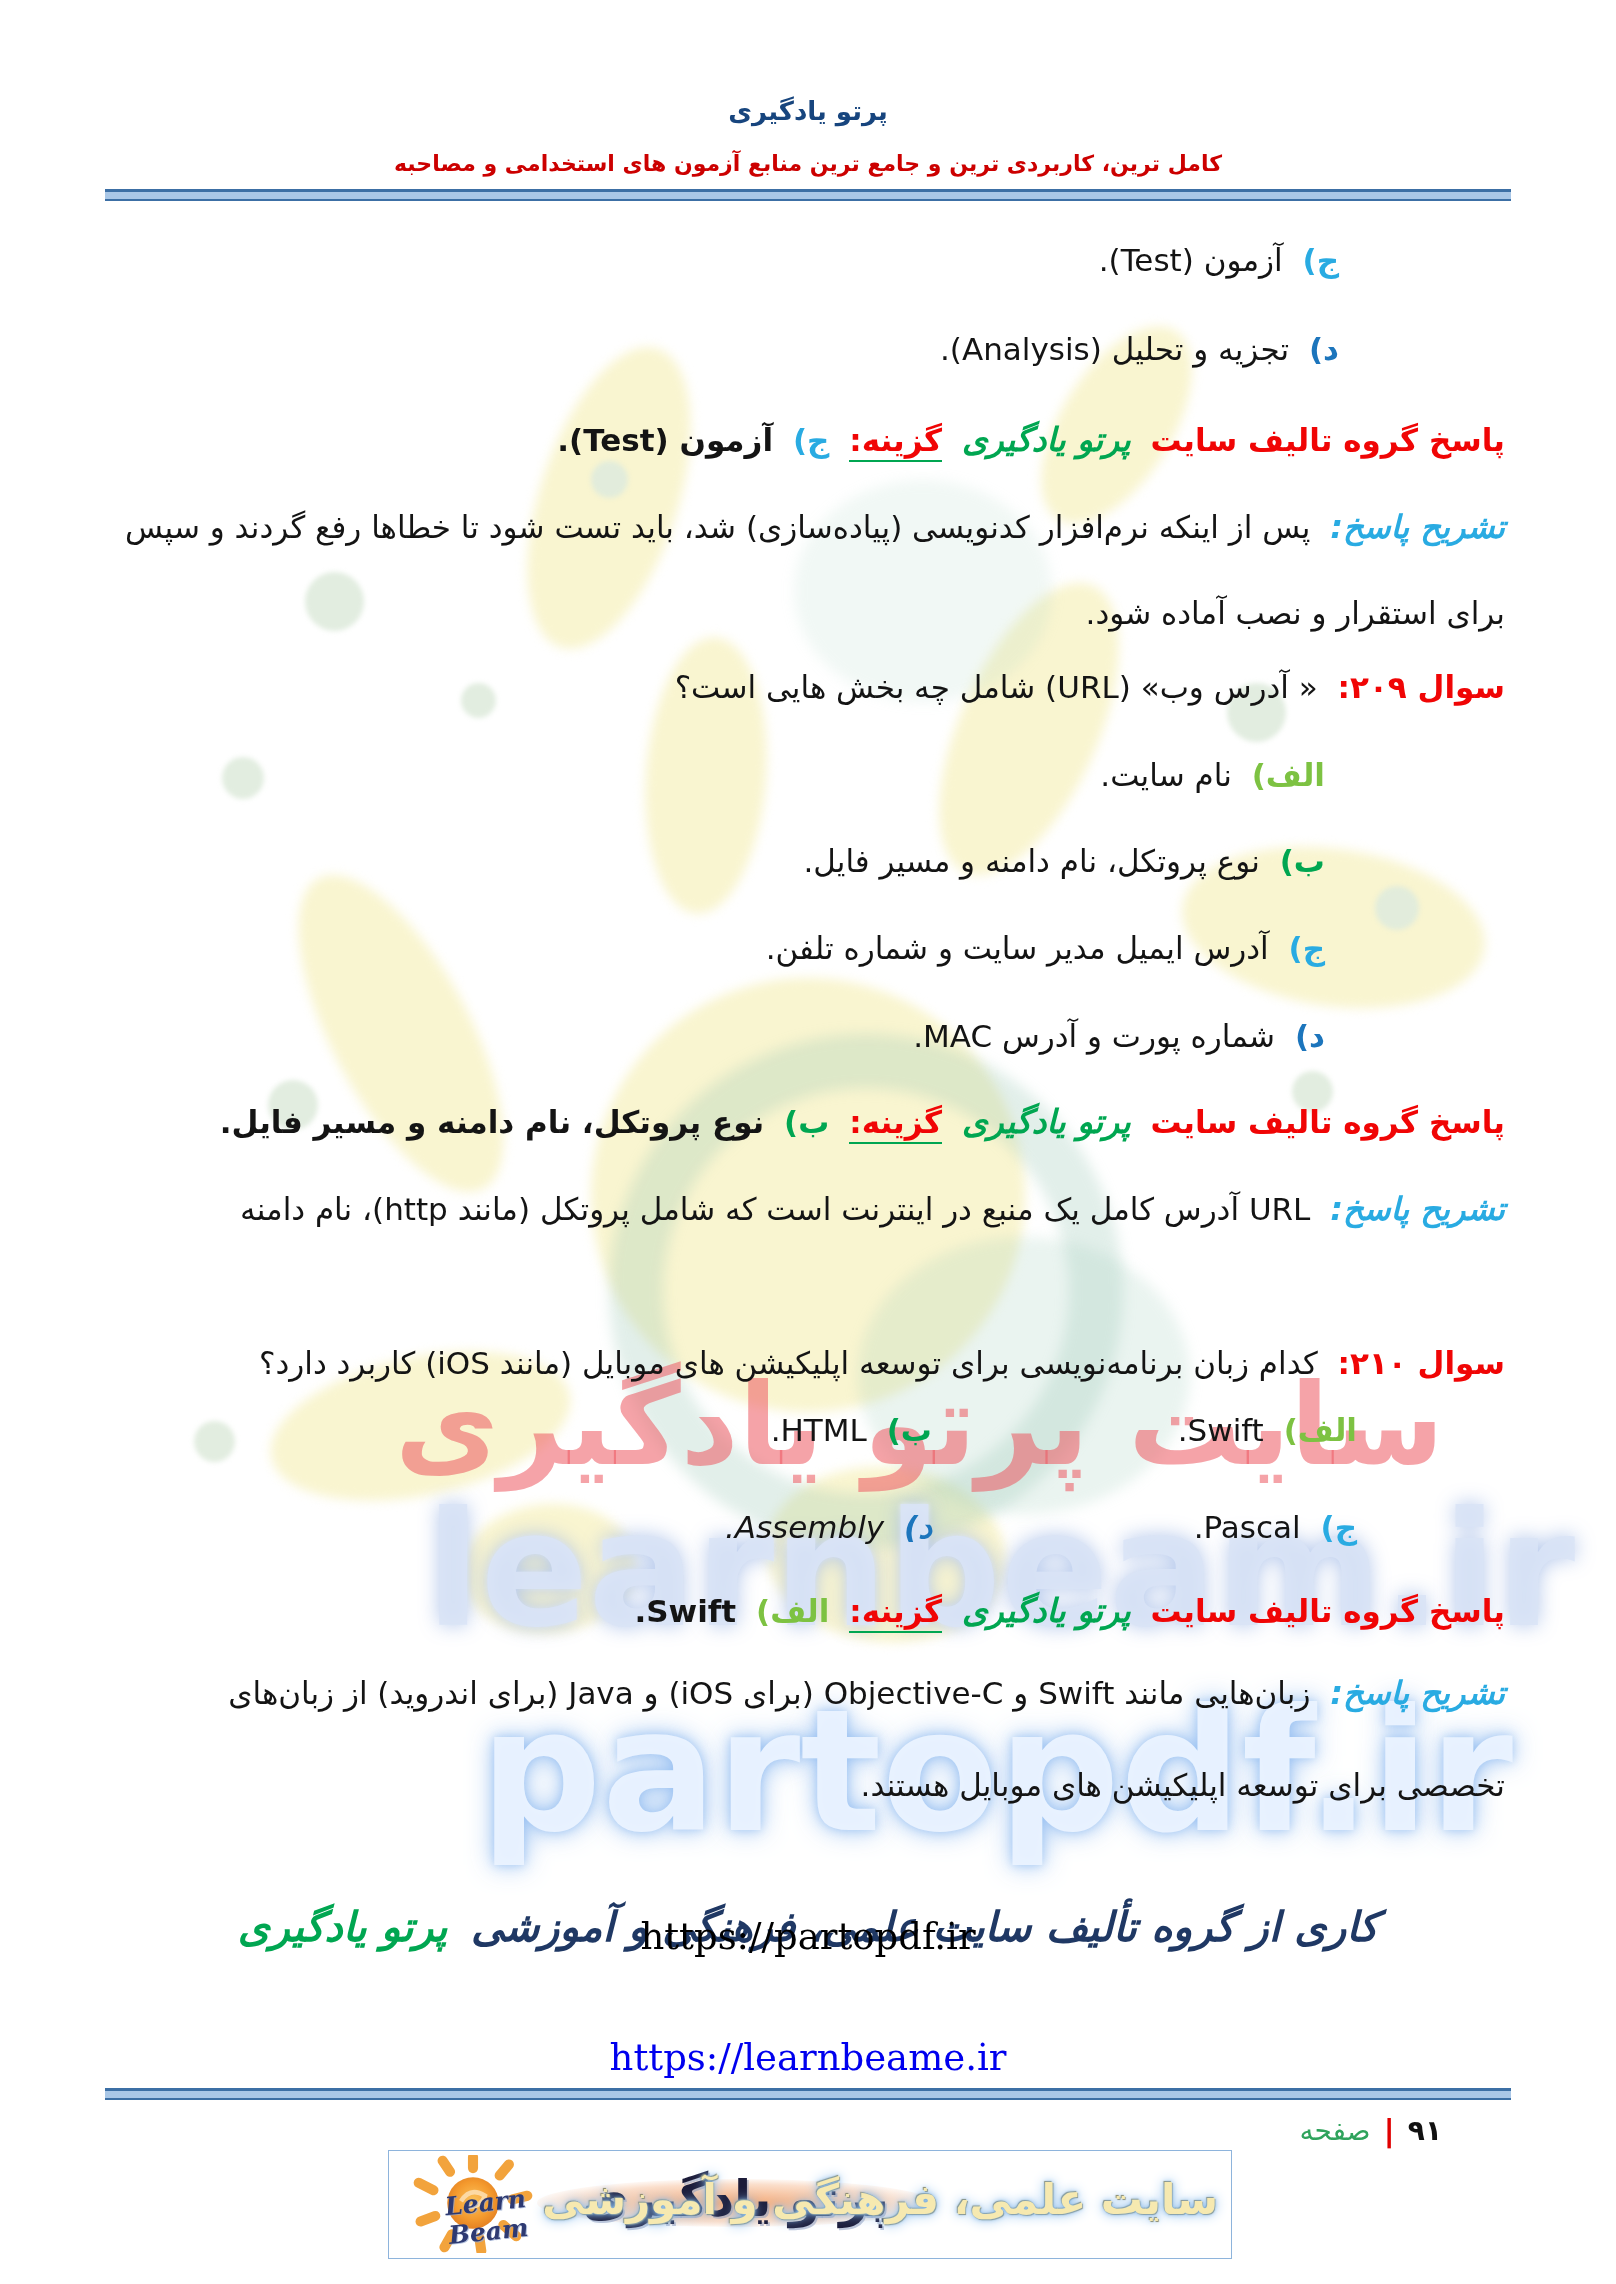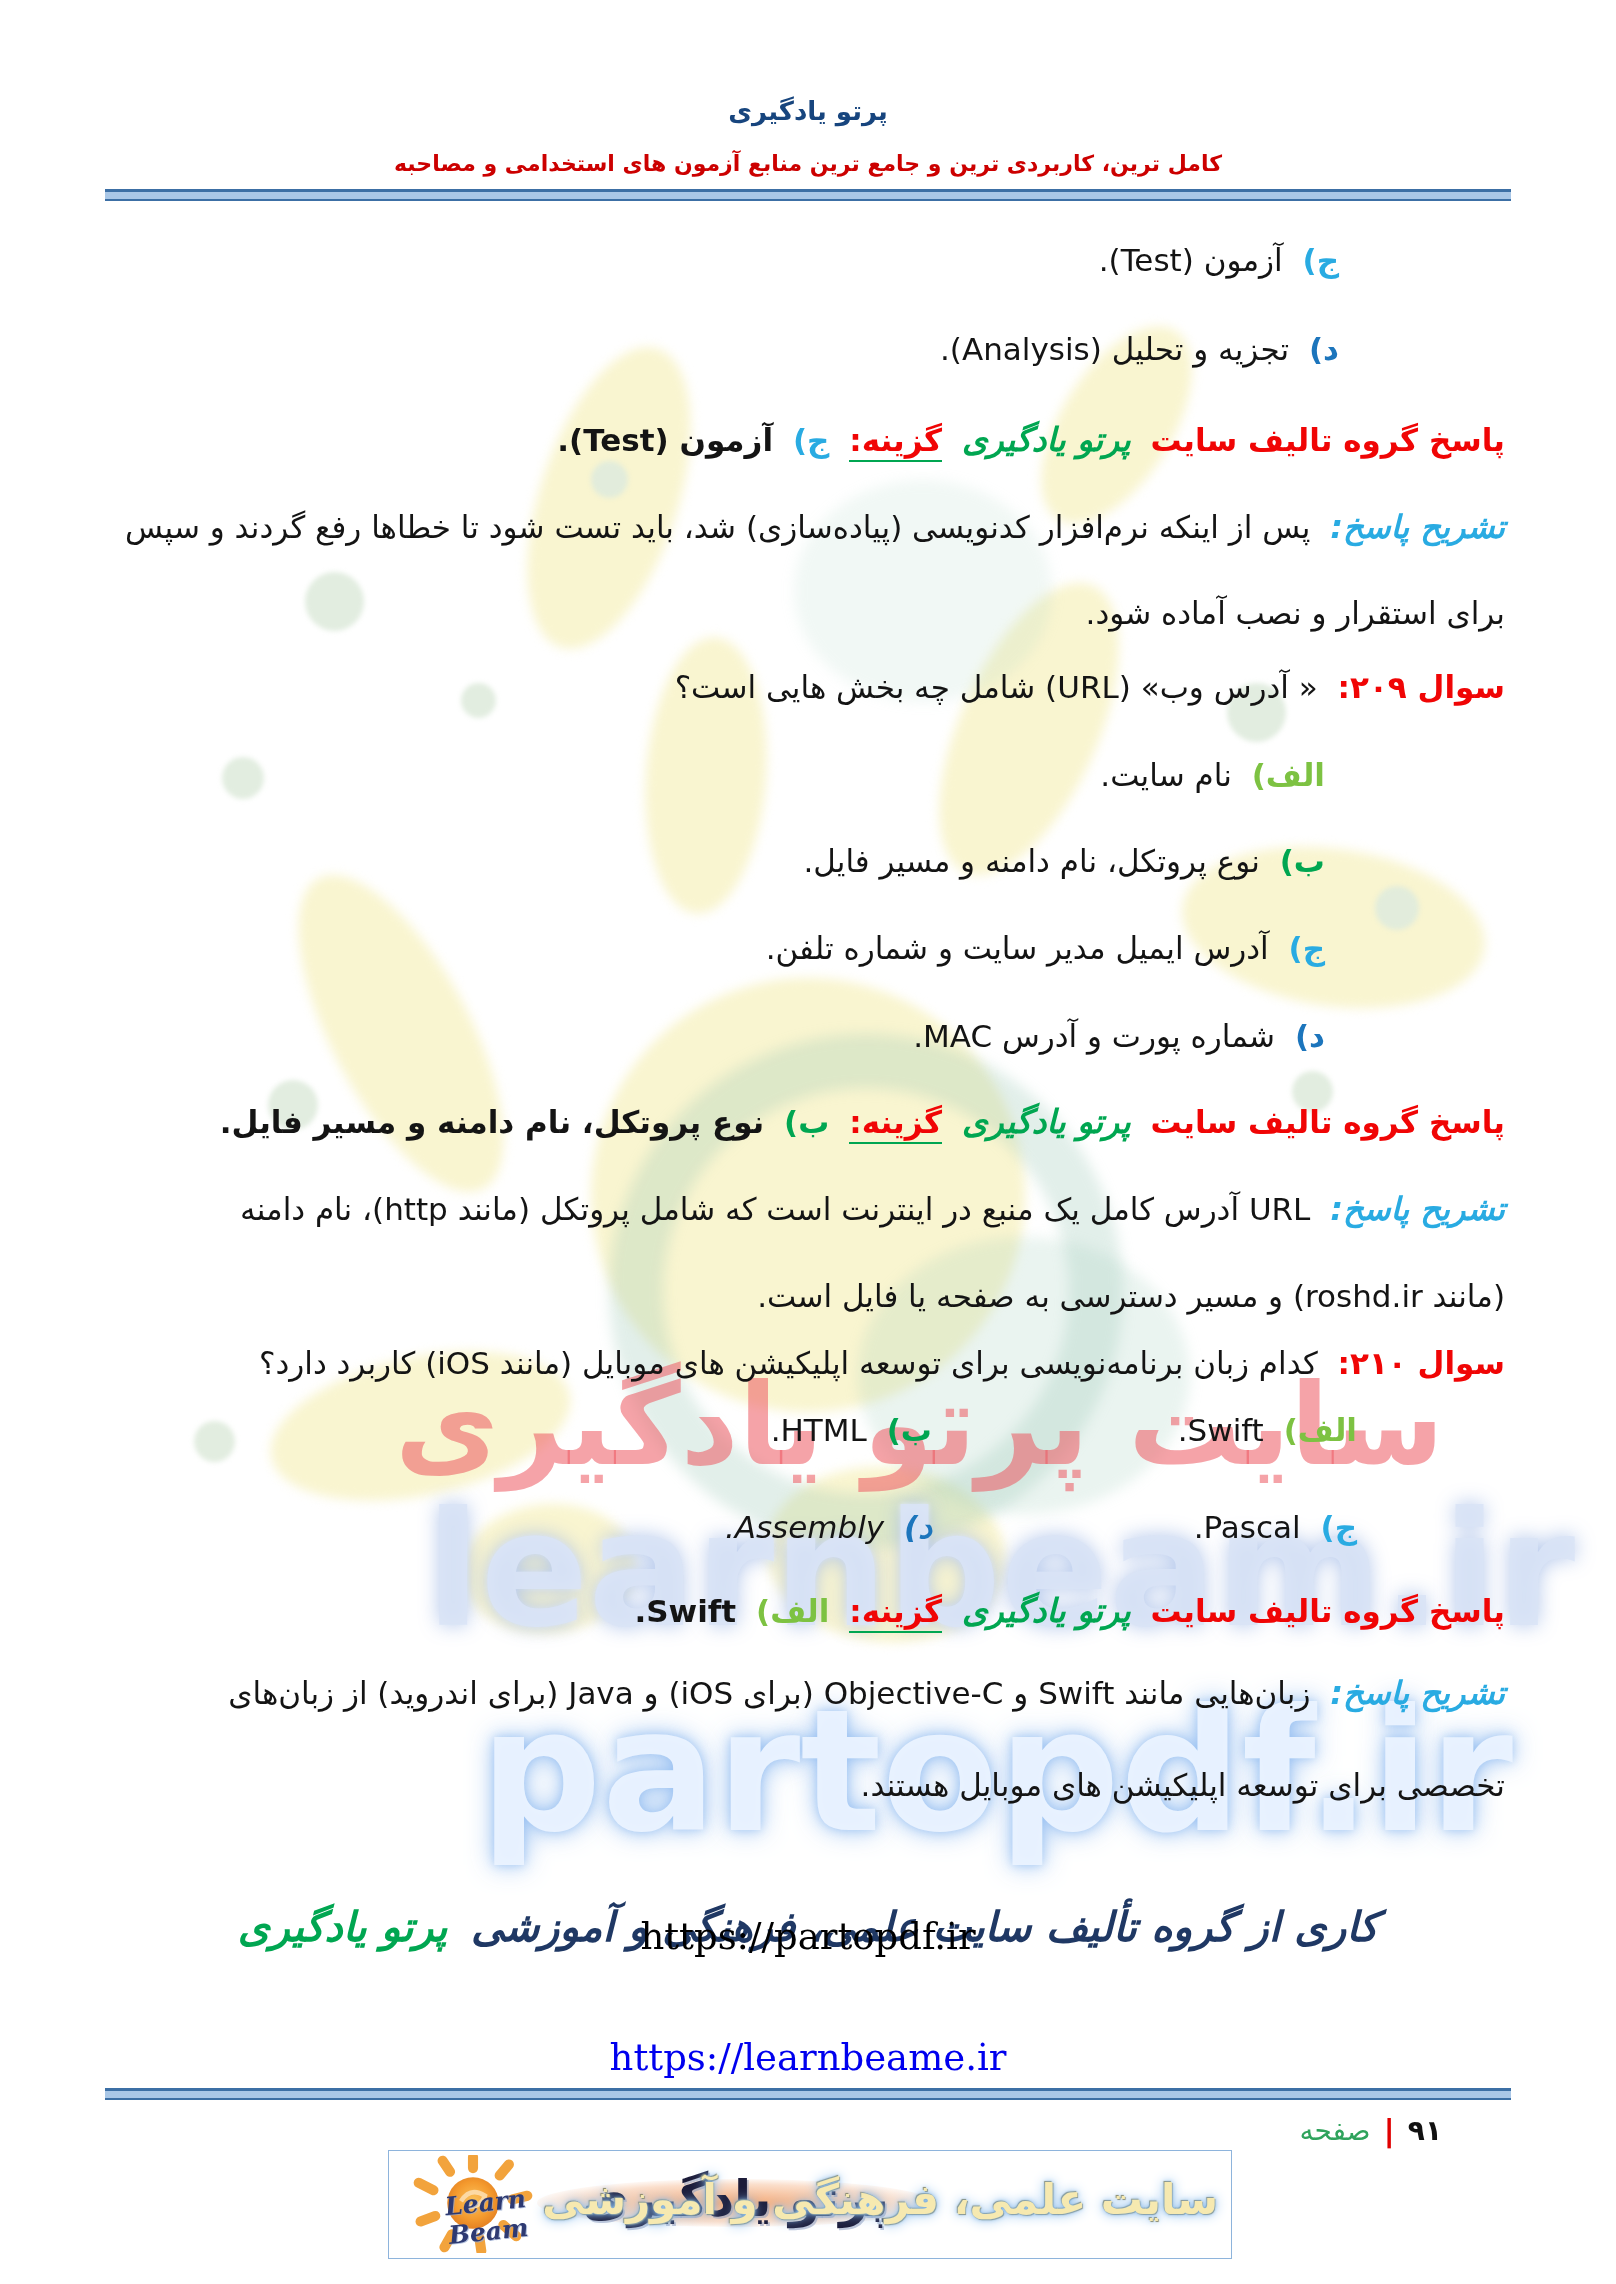--- a/index.html
+++ b/index.html
@@ -153,23 +153,20 @@
     <span class="c-green">ب)</span>
     <span class="b">نوع پروتکل، نام دامنه و مسیر فایل.</span>
   </div>
   <div class="line opt9" style="top:1007px;">
     <span class="c-blue">د)</span>
     <span>شماره پورت و آدرس MAC.</span>
   </div>
   <div class="line" style="top:1180px;">
     <span class="explain-label">تشریح پاسخ:</span>
     <span>URL آدرس کامل یک منبع در اینترنت است که شامل پروتکل (مانند http)، نام دامنه</span>
-  </div>
-  <div class="line" style="top:1267px;">
-    <span>(مانند roshd.ir) و مسیر دسترسی به صفحه یا فایل است.</span>
   </div>
 
   <div class="line" style="top:1334px;">
     <span class="c-red">سوال ۲۱۰:</span>
     <span>کدام زبان برنامه‌نویسی برای توسعه اپلیکیشن های موبایل (مانند iOS) کاربرد دارد؟</span>
   </div>
   <div class="row" style="top:1401px;">
     <span class="cell" style="right:259px;">
       <span class="c-greenl">الف)</span>
       <span>Swift.</span>

